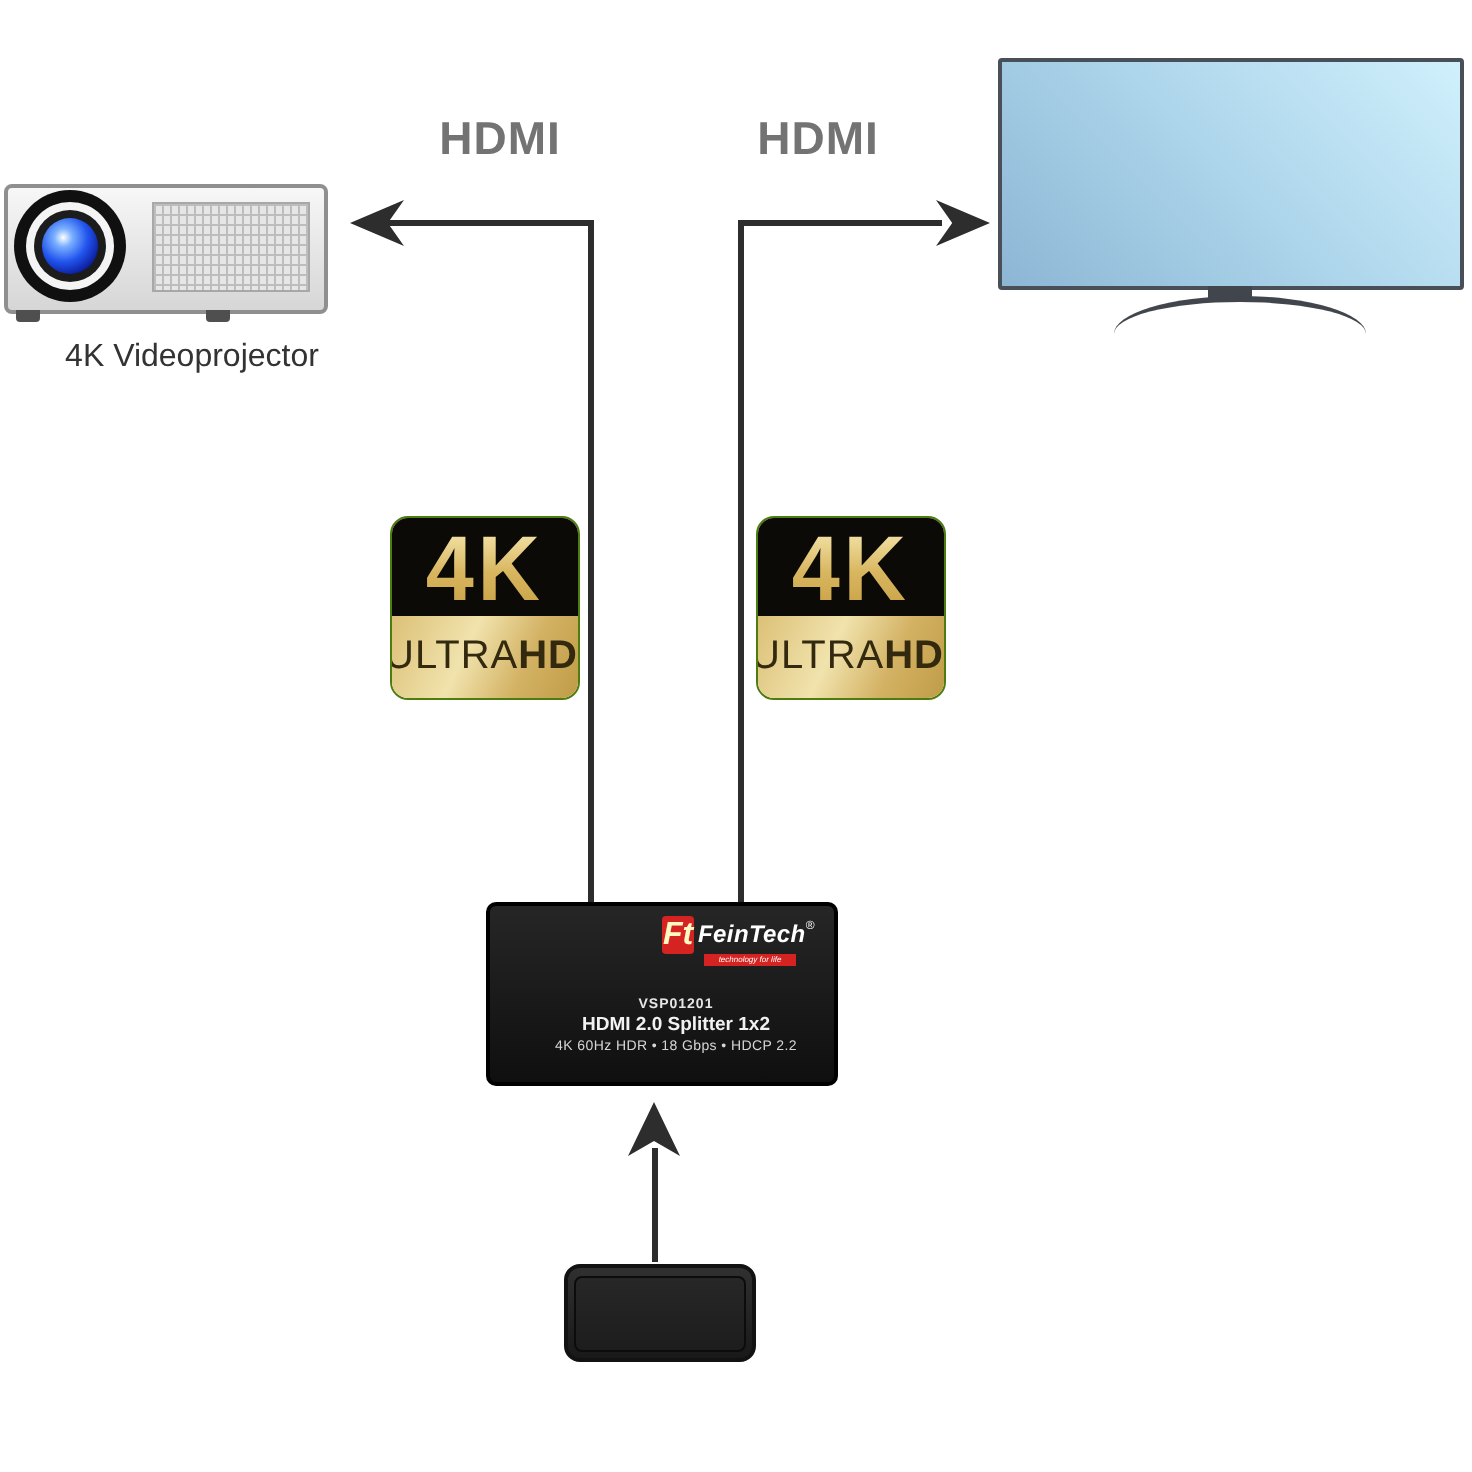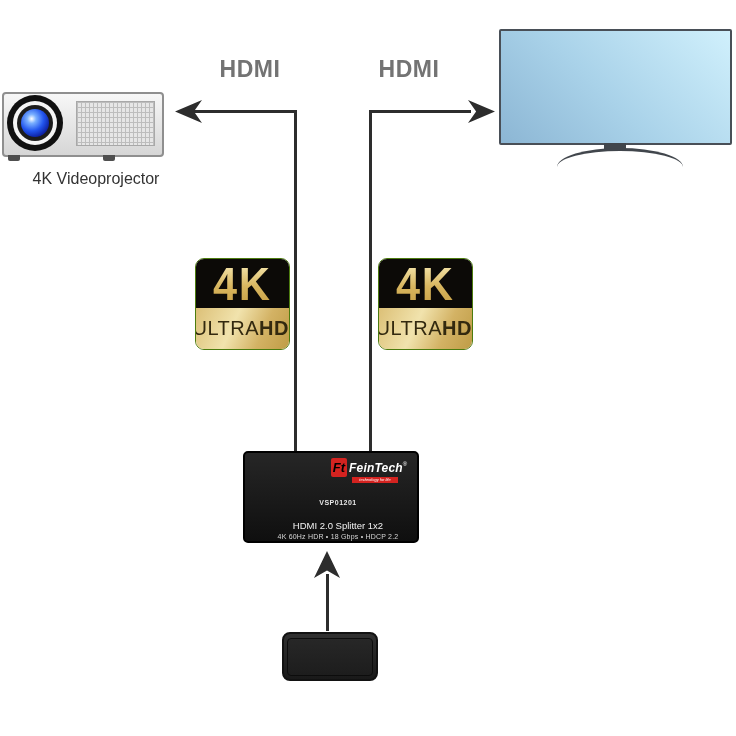--- a/index.html
+++ b/index.html
@@ -57,30 +57,30 @@
     color:#d8b65f;background:linear-gradient(180deg,#f3e3a8 10%,#d8b65f 55%,#c79f43 100%);
     -webkit-background-clip:text;background-clip:text;-webkit-text-fill-color:transparent;}
   .uhd-bottom{height:41px;display:flex;align-items:center;justify-content:flex-end;color:#33290f;
     font-size:20px;letter-spacing:.5px;
     background:linear-gradient(115deg,#dcc077 0%,#f1e3ad 40%,#d3b264 70%,#bf9c46 100%);}
   .uhd-ultra{font-weight:400;} .uhd-hd{font-weight:800;}
   
   .splitter{position:absolute;left:243px;top:451px;width:172px;height:88px;border-radius:5px;
     background:linear-gradient(180deg,#262626,#0f0f0f);border:2px solid #000;}
   .ft-logo{position:absolute;left:86px;top:5px;display:flex;}
-  .ft-mark{width:16px;height:19px;background:#d42320;border-radius:2px;color:#000000;font-weight:bold;
-    font-size:13px;font-style:italic;display:flex;align-items:center;justify-content:center;flex:none;}
+  .ft-mark{width:16px;height:19px;background:#d42320;border-radius:2px;color:#fef9c3;font-weight:bold;
+    font-size:16px;font-style:italic;display:flex;align-items:center;justify-content:center;flex:none;}
   .ft-right{margin-left:2px;}
   .ft-name{color:#fff;font-weight:bold;font-size:12px;font-style:italic;letter-spacing:.2px;line-height:14px;margin-top:12px;}
   .ft-reg{color:#fff;font-size:6px;vertical-align:super;}
   .ft-bar{margin-top:1px;margin-left:3px;width:46px;height:6px;background:#d42320;color:#fff;
     font-size:4px;line-height:6px;text-align:center;overflow:hidden;font-style:italic;}
   .splitter-text{position:absolute;left:0;right:0;top:46px;text-align:center;padding-left:14px;}
   .sp-model{font-size:7px;font-weight:bold;letter-spacing:.5px;color:#e6e6e6;}
-  .sp-name{font-size:9.5px;font-weight:normal;margin-top:14px;color:#f2f2f2;text-align:center;}
+  .sp-name{font-size:9.5px;font-weight:bold;margin-top:1px;color:#f2f2f2;text-align:center;}
   .sp-specs{font-size:7px;margin-top:2px;color:#d6d6d6;letter-spacing:.2px;}
   
   .mediaplayer{position:absolute;left:282px;top:632px;width:92px;height:45px;border-radius:8px;
     background:linear-gradient(180deg,#303030,#191919);border:2px solid #121212;}
   .mp-inner{position:absolute;left:3px;right:3px;top:4px;bottom:3px;border:1px solid #0c0c0c;
     border-radius:4px;background:linear-gradient(180deg,#272727,#1d1d1d);}
 </style>
 </head>
 <body>
 

